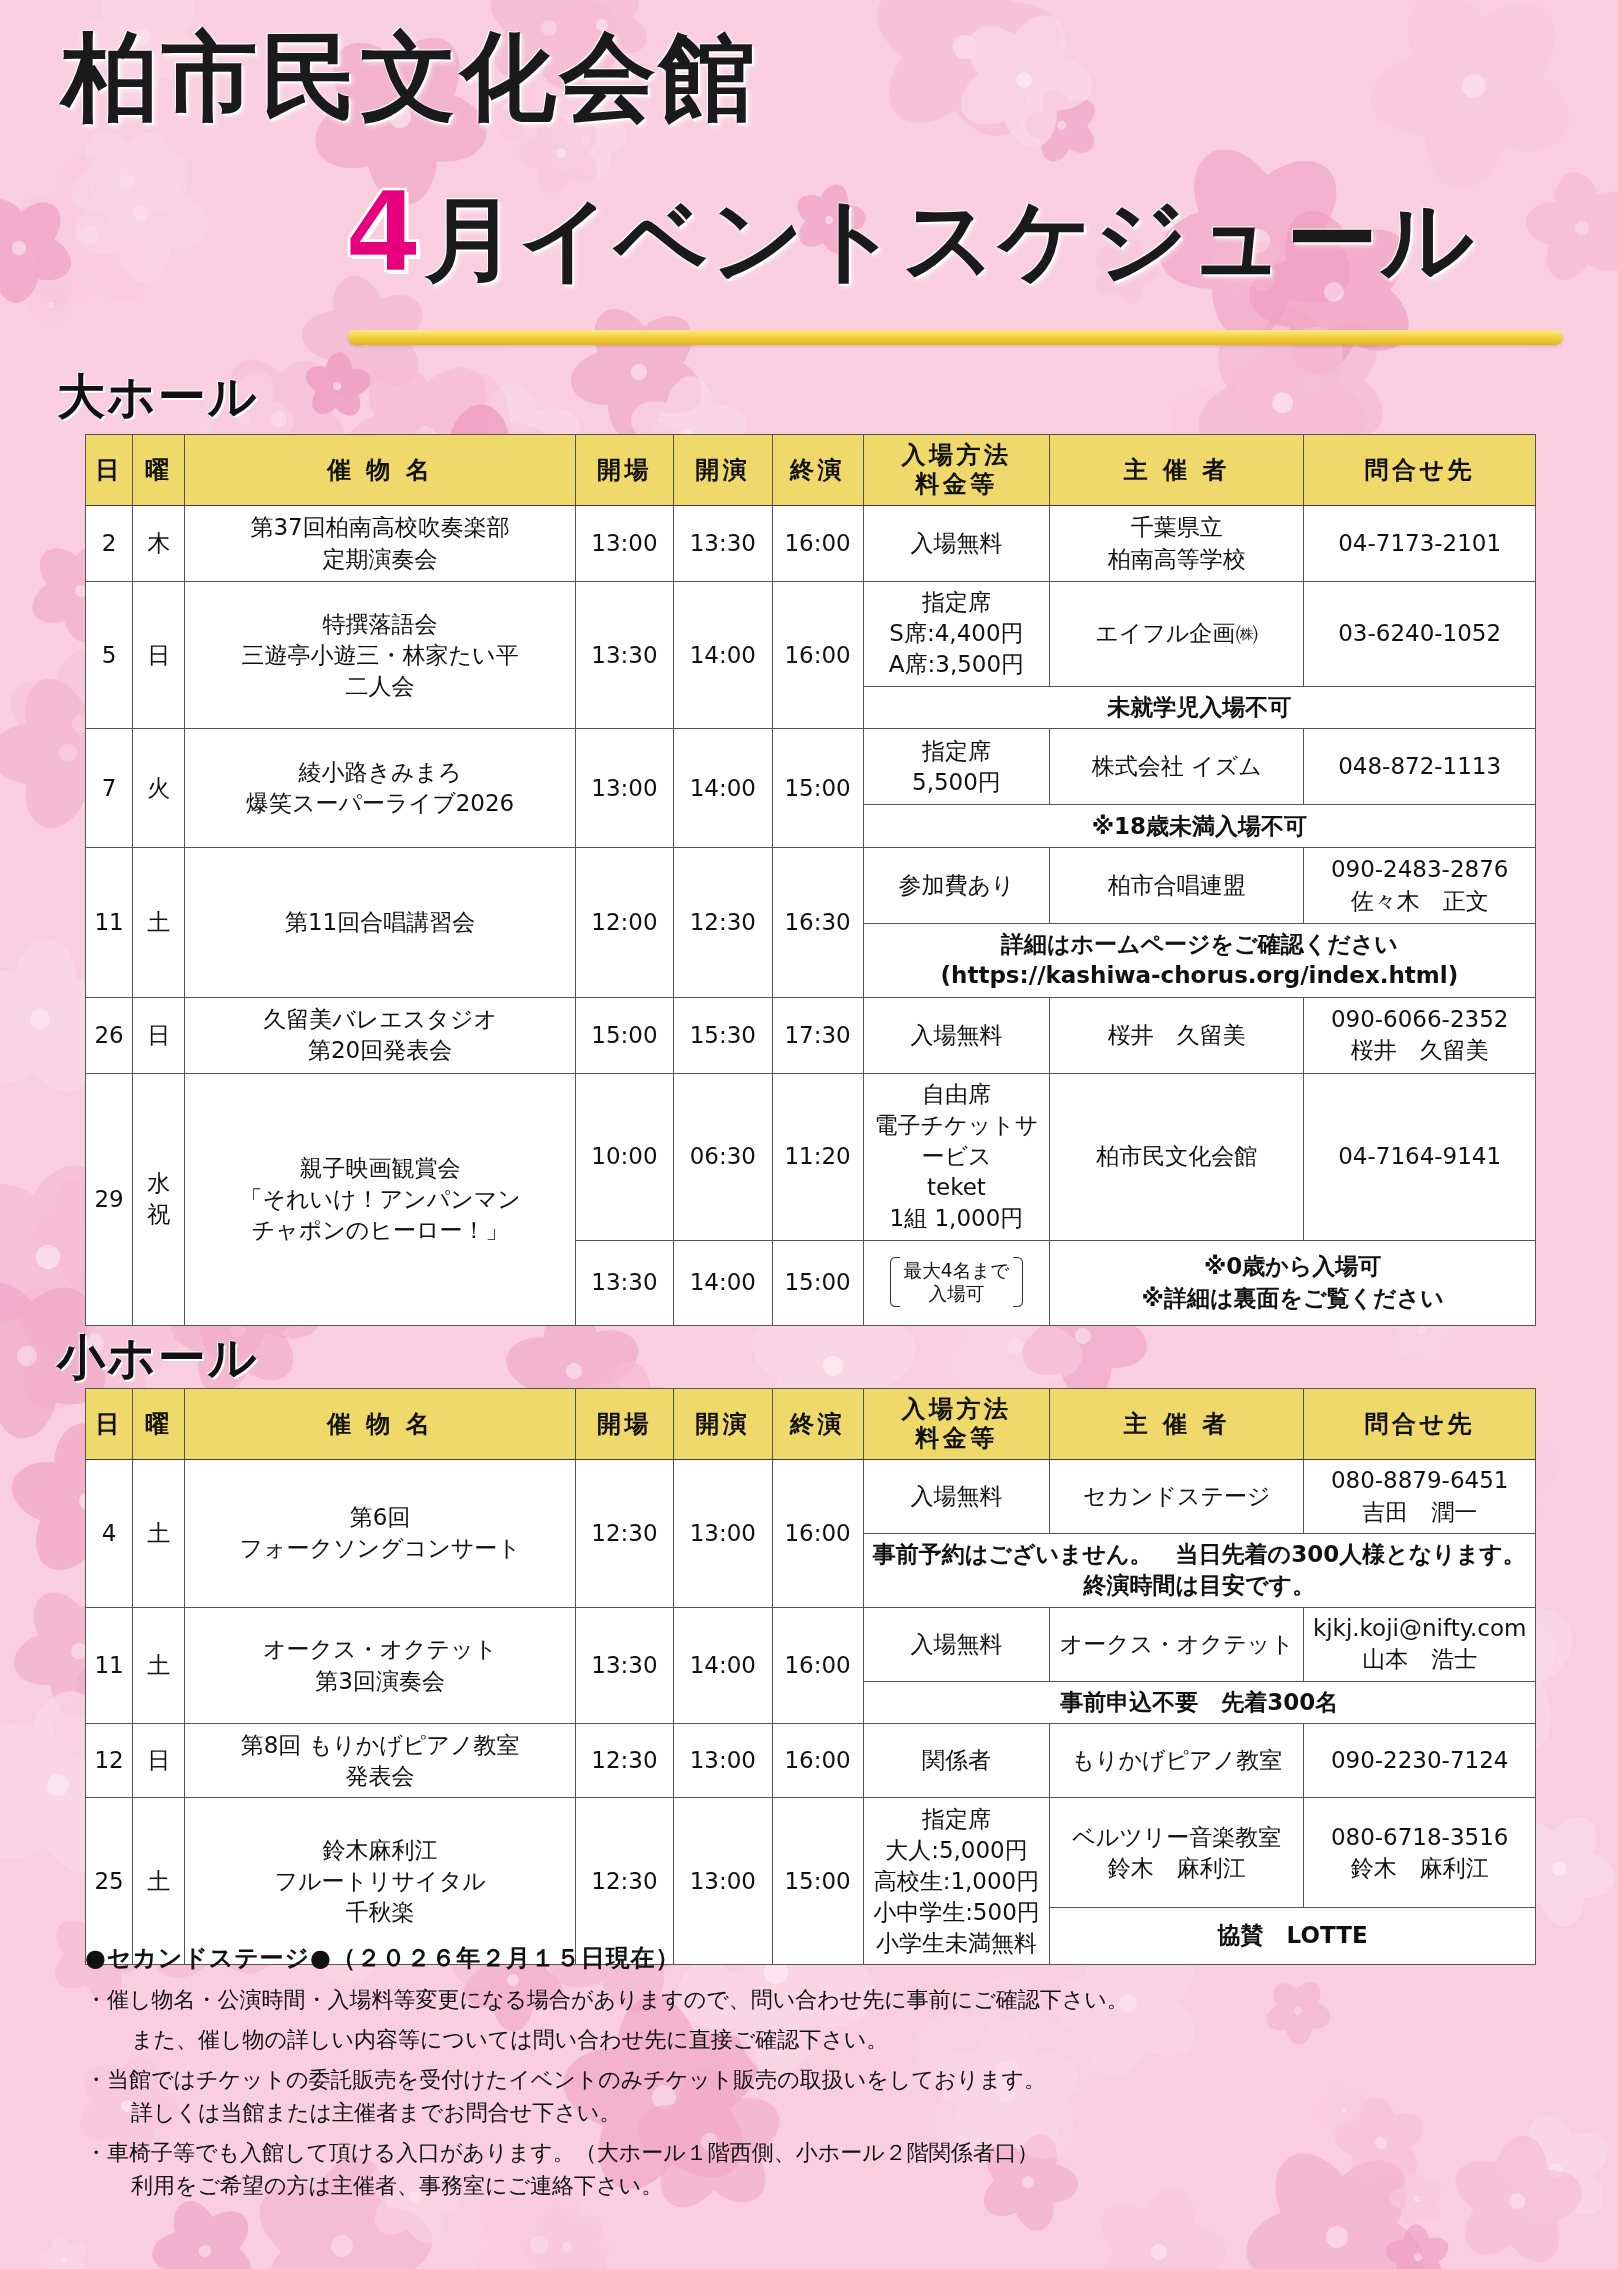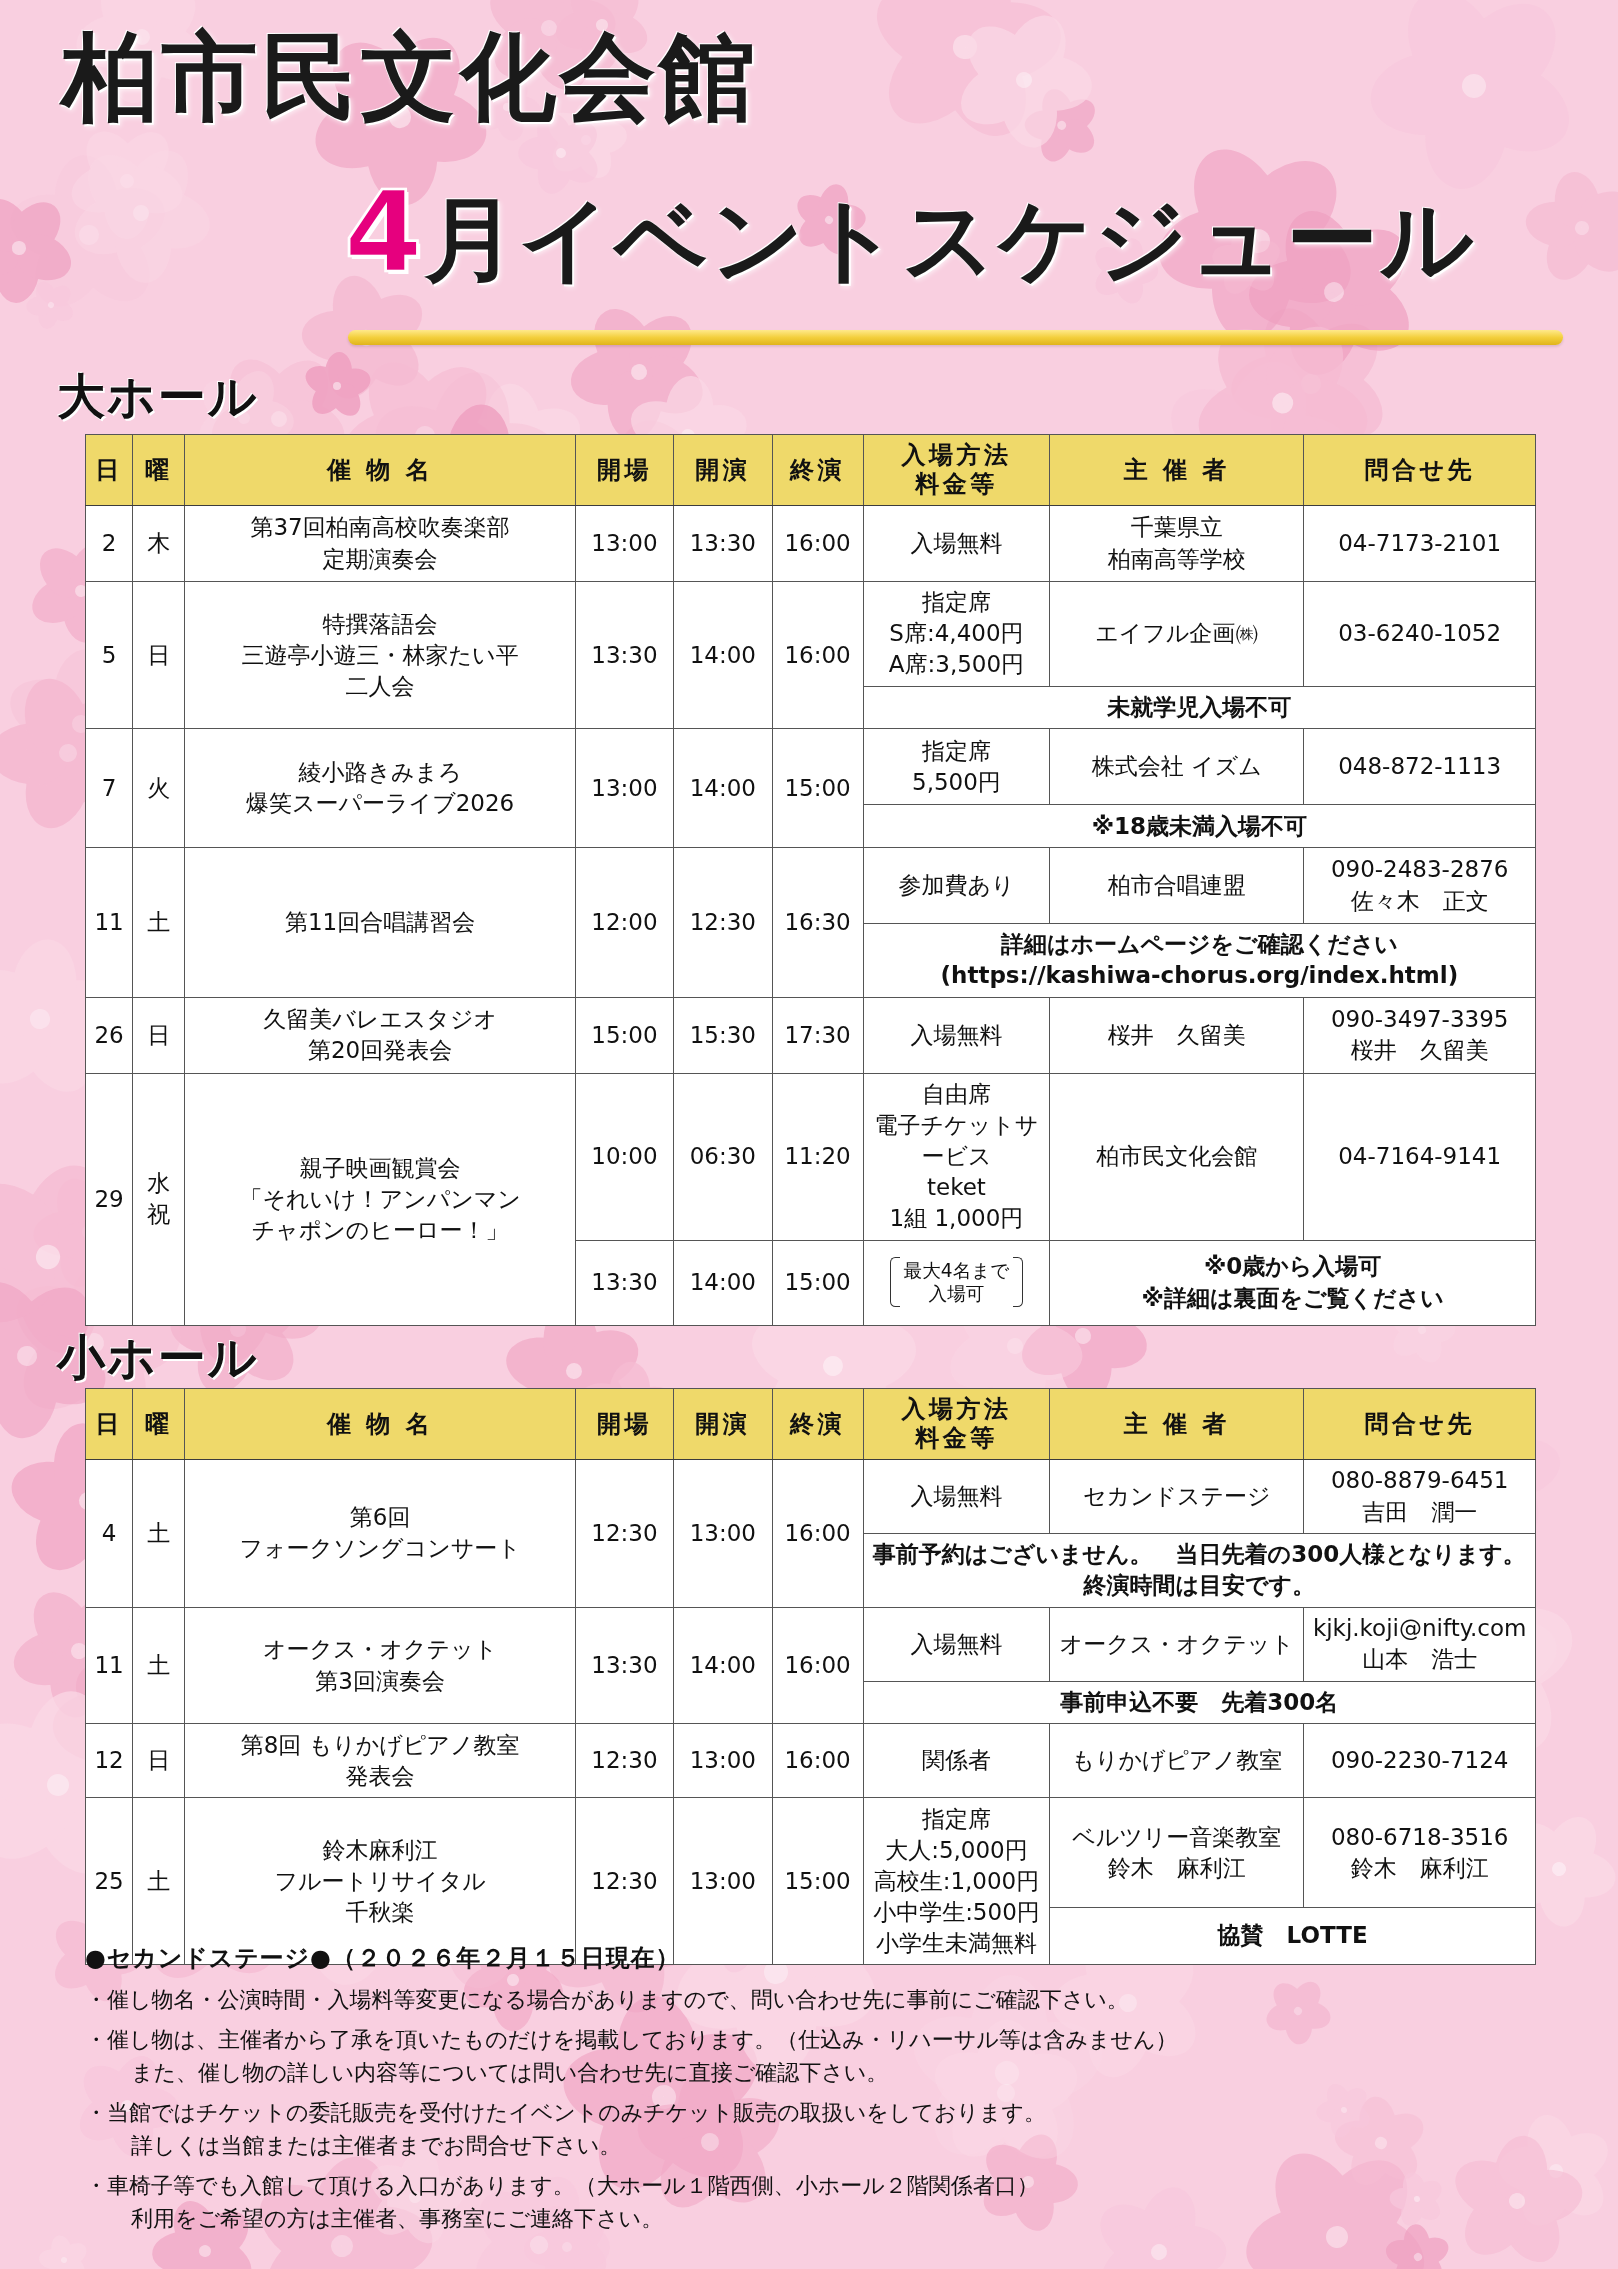--- a/index.html
+++ b/index.html
@@ -1447,21 +1447,21 @@
         <tr style="height:76px;">
           <td class="rowsep-top">26</td>
           <td class="rowsep-top">日</td>
           <td class="rowsep-top nm">久留美バレエスタジオ
 第20回発表会</td>
           <td class="rowsep-top">15:00</td>
           <td class="rowsep-top">15:30</td>
           <td class="rowsep-top">17:30</td>
           <td class="rowsep-top">入場無料</td>
           <td class="rowsep-top">桜井　久留美</td>
-          <td class="rowsep-top nm small">090-3497-3395
+          <td class="rowsep-top nm small">090-6066-2352
 桜井　久留美</td>
         </tr>
 
         <tr style="height:105px;">
           <td class="rowsep-top" rowspan="2">29</td>
           <td class="rowsep-top nm" rowspan="2">水
 祝</td>
           <td class="rowsep-top nm" rowspan="2">親子映画観賞会
 「それいけ！アンパンマン
 チャポンのヒーロー！」</td>
@@ -1594,21 +1594,20 @@
     </table>
   </div>
 
   <div id="notes">
     <div class="head">●セカンドステージ●（２０２６年２月１５日現在）</div>
     <ul>
       <li>
         <span>・催し物名・公演時間・入場料等変更になる場合がありますので、問い合わせ先に事前にご確認下さい。</span>
       </li>
       <li>
-        <span>・催し物は、主催者から了承を頂いたものだけを掲載しております。（仕込み・リハーサル等は含みません）</span>
         <span class="cont">また、催し物の詳しい内容等については問い合わせ先に直接ご確認下さい。</span>
       </li>
       <li>
         <span>・当館ではチケットの委託販売を受付けたイベントのみチケット販売の取扱いをしております。</span>
         <span class="cont">詳しくは当館または主催者までお問合せ下さい。</span>
       </li>
       <li>
         <span>・車椅子等でも入館して頂ける入口があります。（大ホール１階西側、小ホール２階関係者口）</span>
         <span class="cont">利用をご希望の方は主催者、事務室にご連絡下さい。</span>
       </li>

